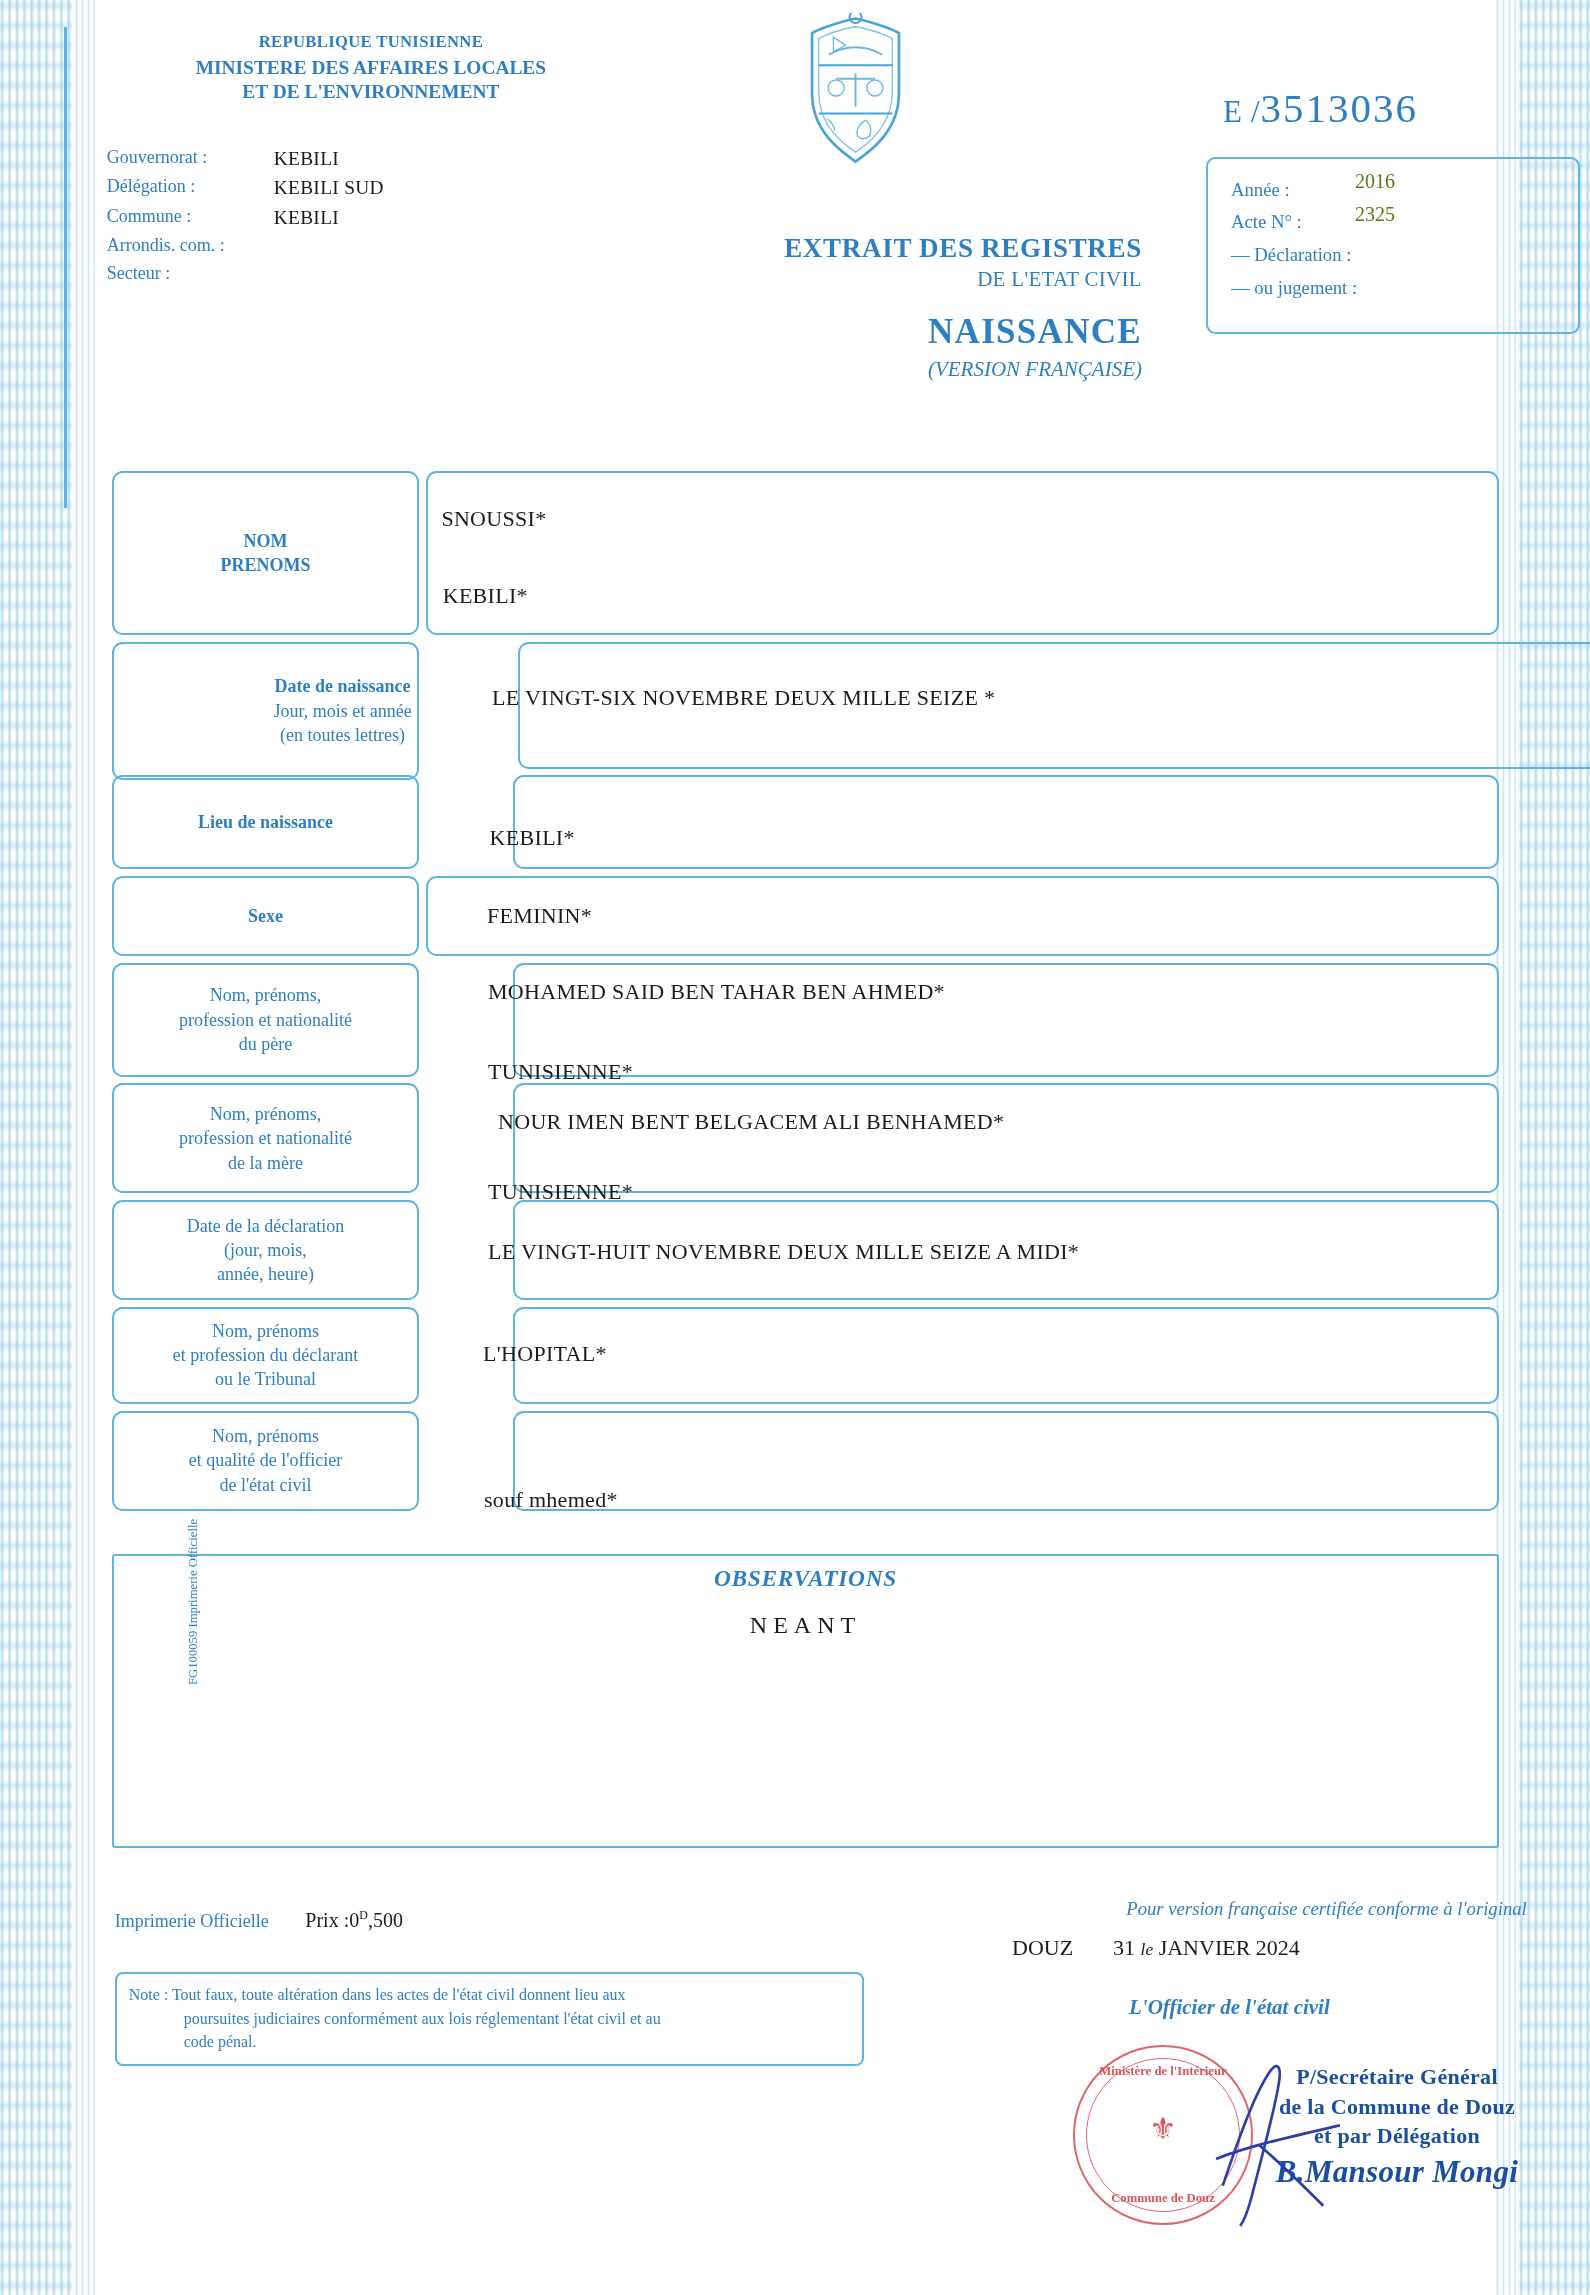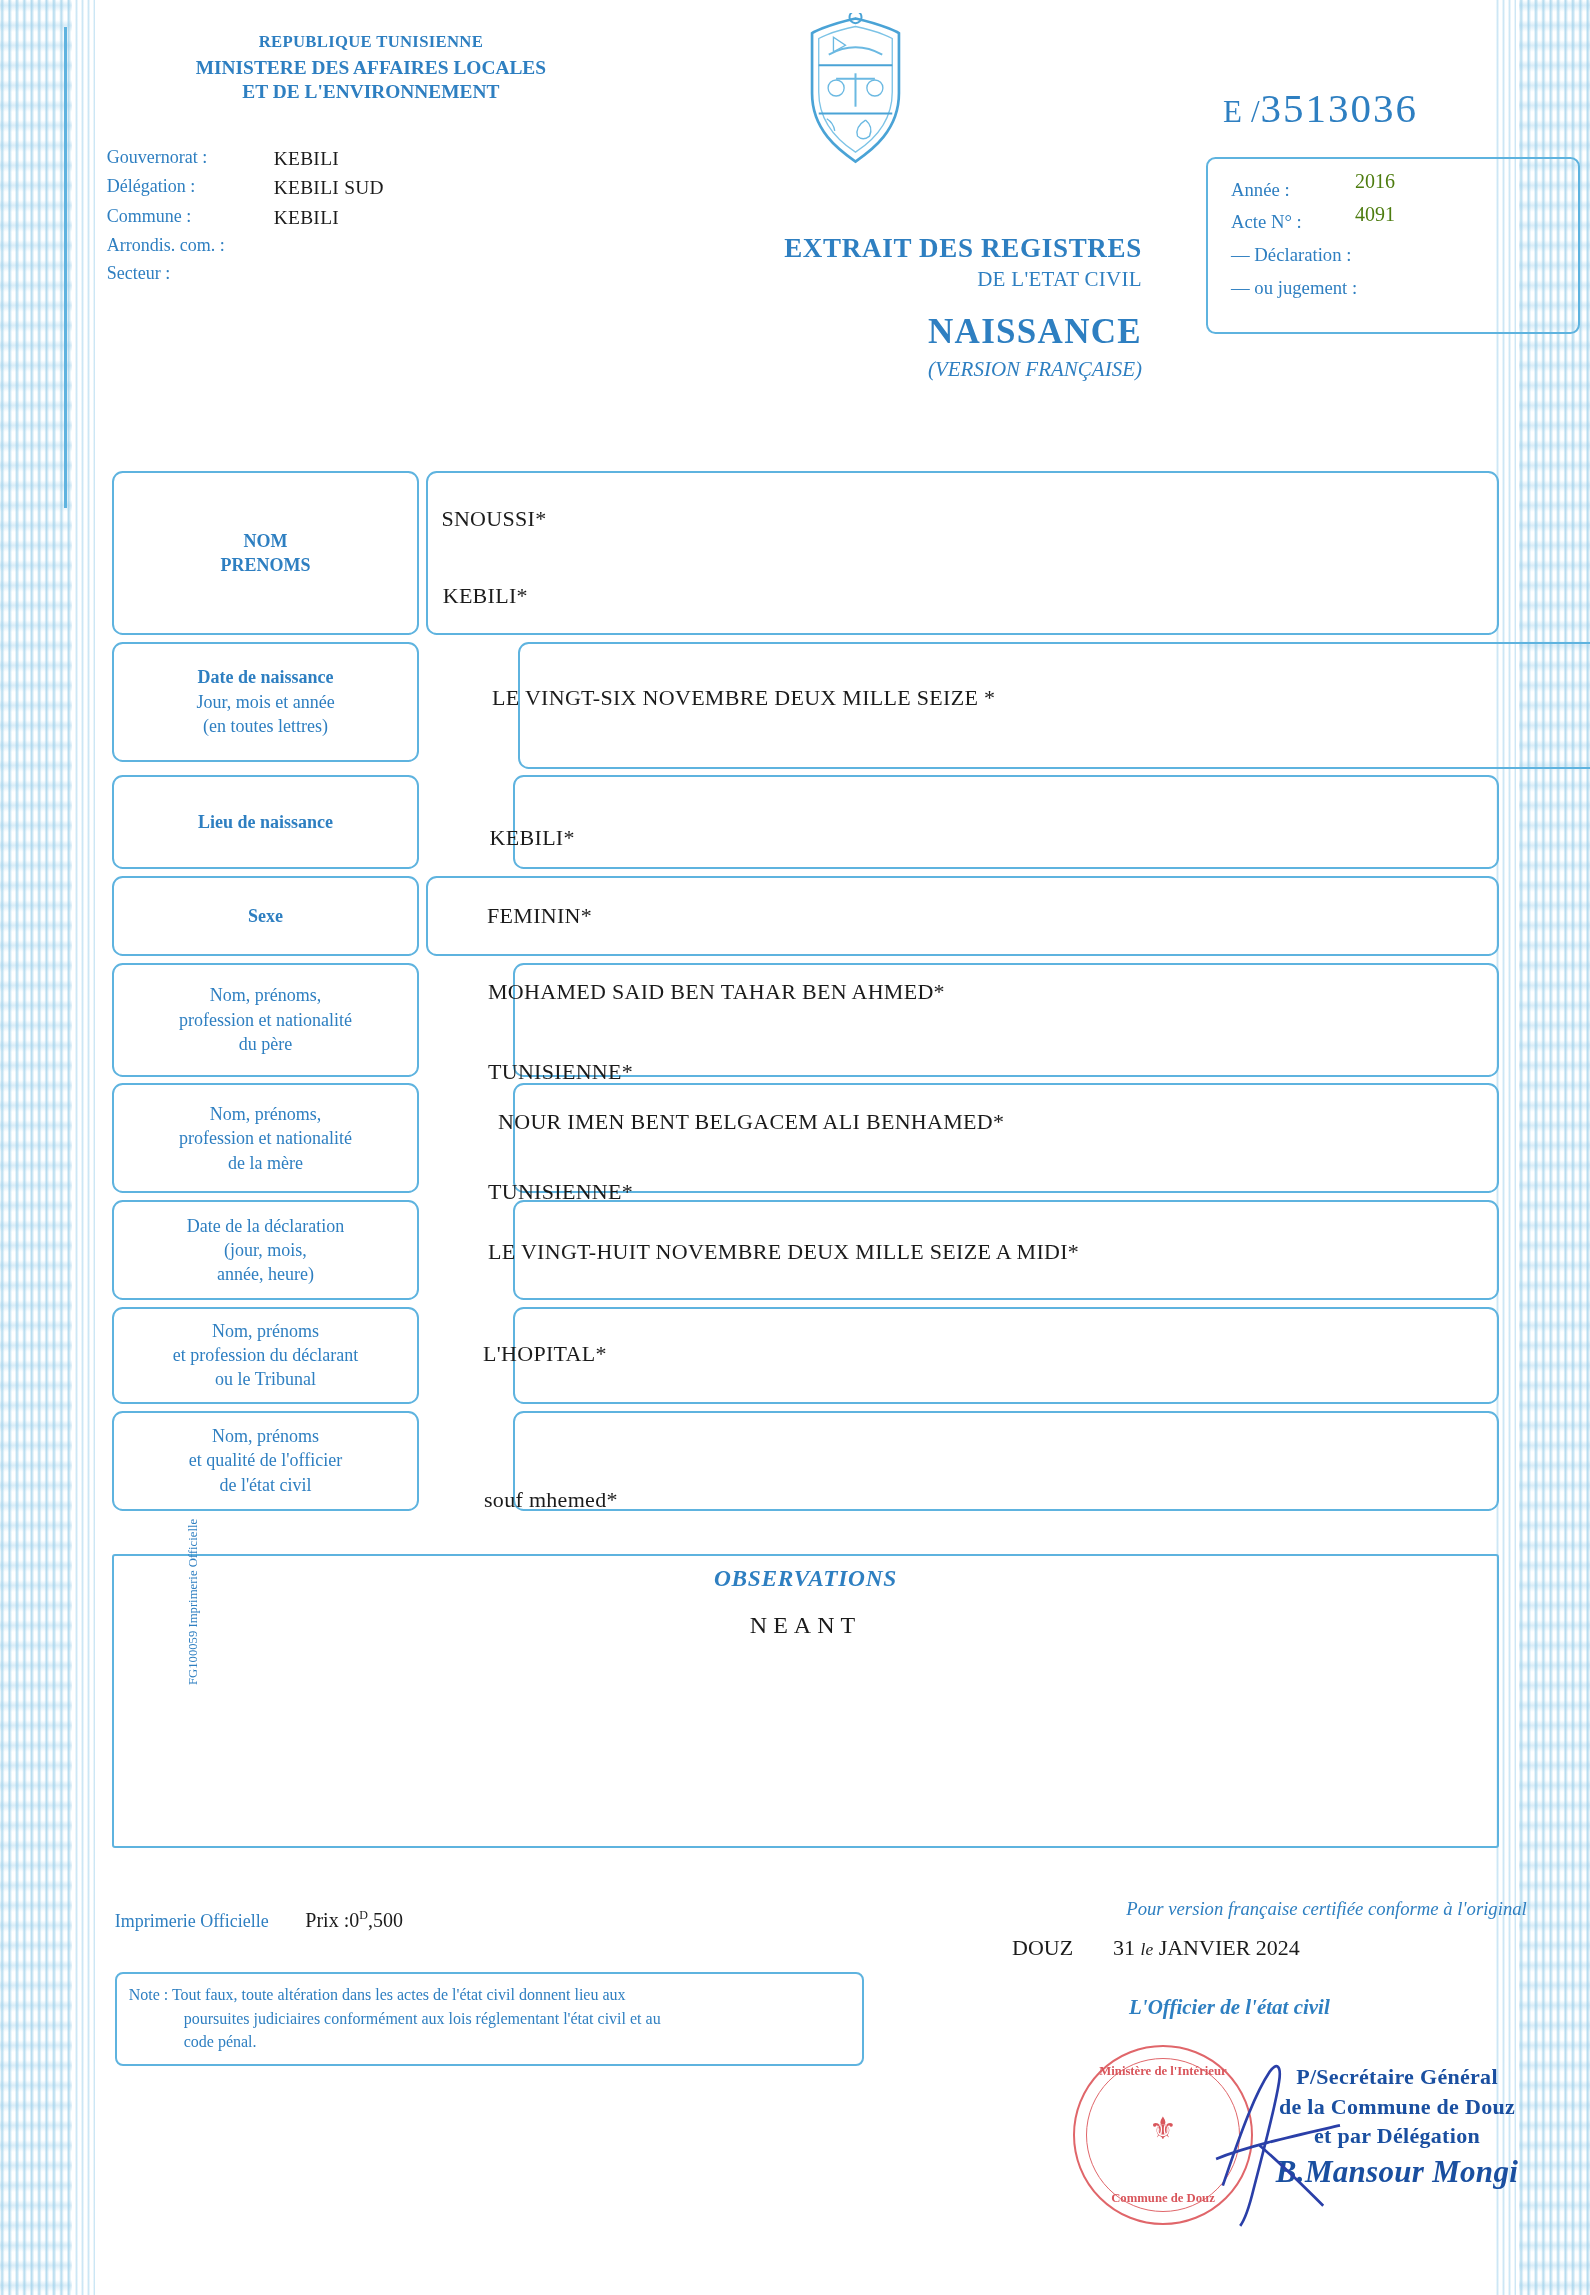--- a/index.html
+++ b/index.html
@@ -462,21 +462,21 @@
     <span>E /</span><span class="num">3513036</span>
   </div>
 
   <div class="act-box">
     <div class="ln">
       <span>Année :</span>
       <span class="v">2016</span>
     </div>
     <div class="ln">
       <span>Acte N° :</span>
-      <span class="v">4091</span>
+      <span class="v">2325</span>
     </div>
     <div class="ln">
       <span>— Déclaration :</span>
       <span class="v"></span>
     </div>
     <div class="ln">
       <span>— ou jugement :</span>
       <span class="v"></span>
     </div>
   </div>
@@ -490,21 +490,21 @@
           <div>PRENOMS</div>
         </div>
       </div>
       <div class="fr" style="height:164px;">
         <span class="val-text" style="left:13.4px; top:33px;text-align:right;">SNOUSSI*</span>
         <span class="val-text" style="left:14.7px; top:110px;">KEBILI*</span>
       </div>
     </div>
 
     <div class="frow" style="height:127px;">
-      <div class="fl normal" style="height:120px;">
+      <div class="fl normal" style="height:138px;justify-content:flex-end;">
         <div>
           <div style="font-weight:bold;">Date de naissance</div>
           <div>Jour, mois et année</div>
           <div>(en toutes lettres)</div>
         </div>
       </div>
       <div class="fr" style="height:127px; left:406px; width:1109px;">
         <span class="val-text" style="left:-28px; top:41px;">LE VINGT-SIX NOVEMBRE  DEUX MILLE SEIZE *</span>
       </div>
     </div>

